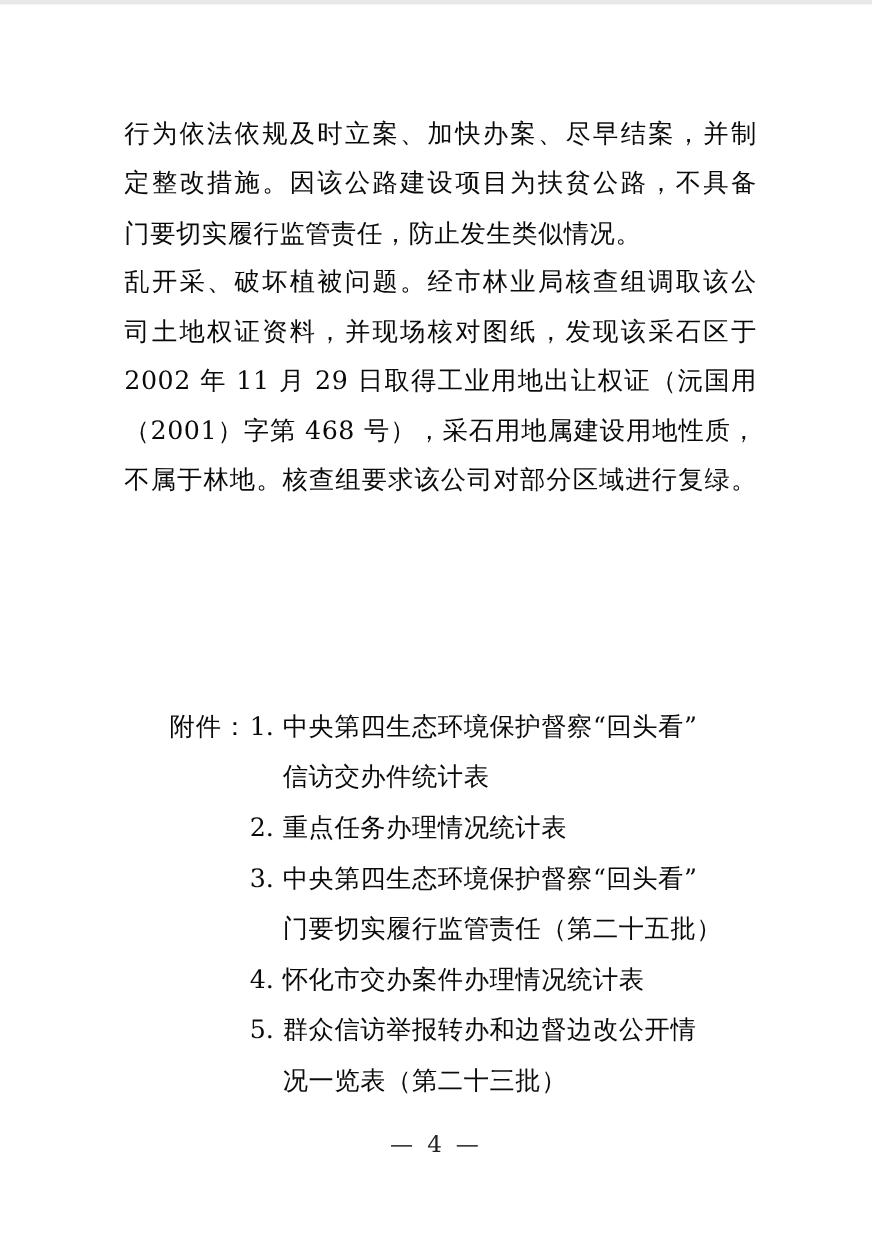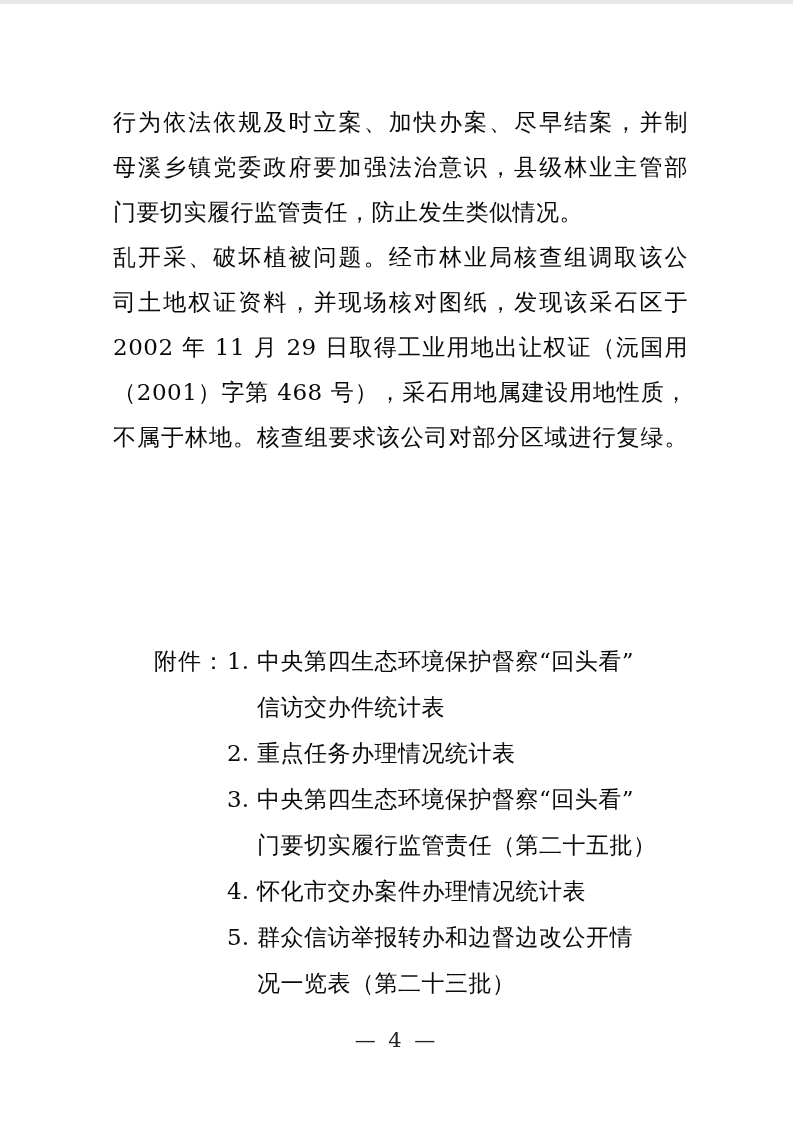--- a/index.html
+++ b/index.html
@@ -89,21 +89,21 @@
 </style>
 </head>
 <body>
 
 <div class="page">
 
   <div class="content">
 
     <div class="para">
       <div class="line">行为依法依规及时立案、加快办案、尽早结案，并制</div>
-      <div class="line">母溪乡镇党委政府要加强法治意识，县级林业主管部</div>
+      <div class="line">定整改措施。因该公路建设项目为扶贫公路，不具备</div>
       <div class="line short">门要切实履行监管责任，防止发生类似情况。</div>
     </div>
 
     <div class="para">
       <div class="line">乱开采、破坏植被问题。经市林业局核查组调取该公</div>
       <div class="line">司土地权证资料，并现场核对图纸，发现该采石区于</div>
       <div class="line">2002 年 11 月 29 日取得工业用地出让权证（沅国用</div>
       <div class="line">（2001）字第 468 号），采石用地属建设用地性质，</div>
       <div class="line">不属于林地。核查组要求该公司对部分区域进行复绿。</div>
     </div>

